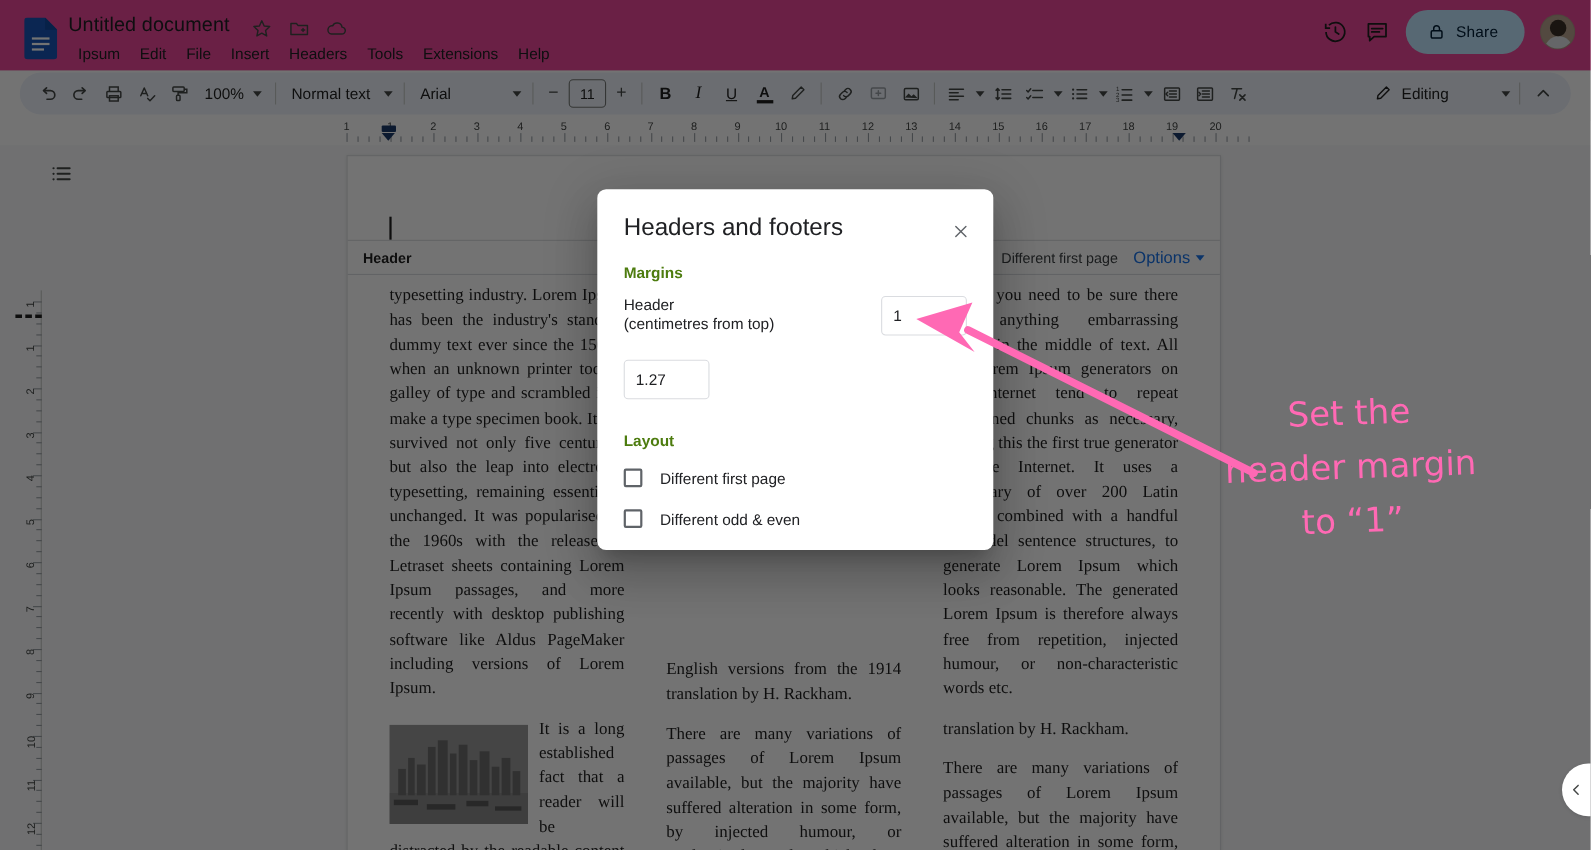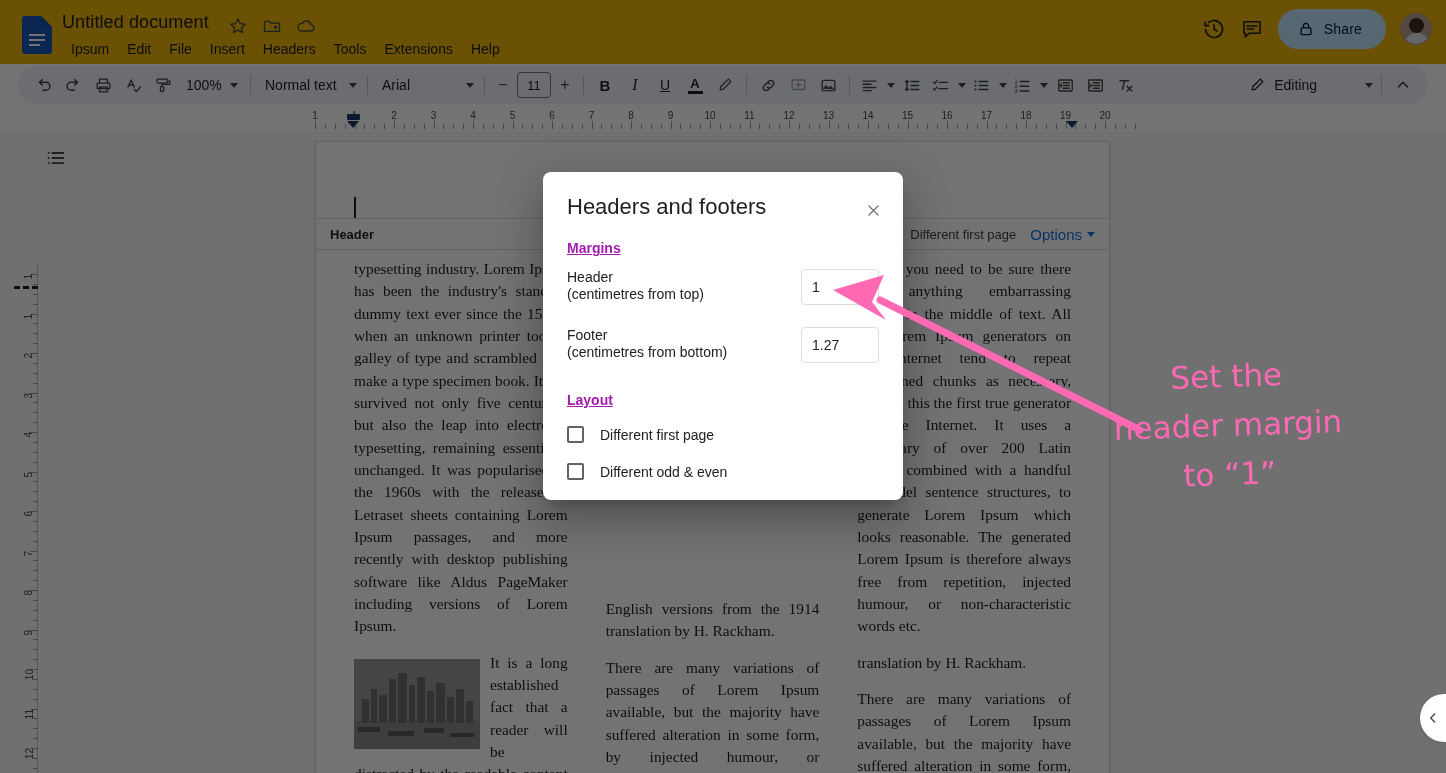--- a/index.html
+++ b/index.html
@@ -18,21 +18,21 @@
   #dimmer {
     position: absolute; inset: 0;
     background: rgba(0,0,0,0.55);
     z-index: 50;
     pointer-events: none;
   }
 
   
   .titlebar {
     position: absolute; top: 0; left: 0; right: 0; height: 64px;
-    background: #eab308;
+    background: #ec4899;
   }
   .doc-icon {
     position: absolute; left: 22px; top: 16px;
     width: 30px; height: 38px;
   }
   .title-text {
     position: absolute; left: 62px; top: 12px;
     font-size: 18px; color: #202124; letter-spacing: .1px;
     white-space: nowrap;
   }
@@ -189,21 +189,21 @@
     background: #fff; border-radius: 8px;
     box-shadow: 0 11px 15px -7px rgba(0,0,0,.2), 0 24px 38px 3px rgba(0,0,0,.14), 0 9px 46px 8px rgba(0,0,0,.12);
     z-index: 100;
     padding: 22px 24px 20px 24px;
   }
   .dlg-title { font-size: 22px; color: #202124; letter-spacing: 0; }
   .dlg-close {
     position: absolute; right: 18px; top: 26px; width: 24px; height: 24px;
     display: flex; align-items: center; justify-content: center; color: #5f6368;
   }
-  .sec-head { font-size: 14px; font-weight: 700; color: #a21caf; margin-top: 20px; text-decoration: underline; }
+  .sec-head { font-size: 14px; font-weight: 700; color: #4d7c0f; margin-top: 20px; }
   .field-row { display: flex; align-items: flex-start; justify-content: space-between; margin-top: 13px; }
   .field-label { font-size: 14px; color: #202124; line-height: 1.18; }
   .field-input {
     width: 78px; height: 36px; border: 1px solid #dadce0; border-radius: 4px;
     display: flex; align-items: center; padding: 0 10px;
     font-size: 14px; color: #202124; background: #fff; flex: 0 0 auto;
   }
   .chk-row { display: flex; align-items: center; gap: 16px; margin-top: 18px; }
   .chk-box { width: 17px; height: 17px; border: 2px solid #5f6368; border-radius: 2px; flex: 0 0 auto; }
   .chk-lbl { font-size: 14px; color: #202124; }
@@ -731,24 +731,20 @@
 
   <div class="field-row">
     <div class="field-label">
       <div>Header</div>
       <div>(centimetres from top)</div>
     </div>
     <div class="field-input">1</div>
   </div>
 
   <div class="field-row" style="margin-top:22px">
-    <div class="field-label">
-      <div>Footer</div>
-      <div>(centimetres from bottom)</div>
-    </div>
     <div class="field-input">1.27</div>
   </div>
 
   <div class="sec-head" style="margin-top:29px">Layout</div>
 
   <div class="chk-row">
     <span class="chk-box"></span>
     <span class="chk-lbl">Different first page</span>
   </div>
 

